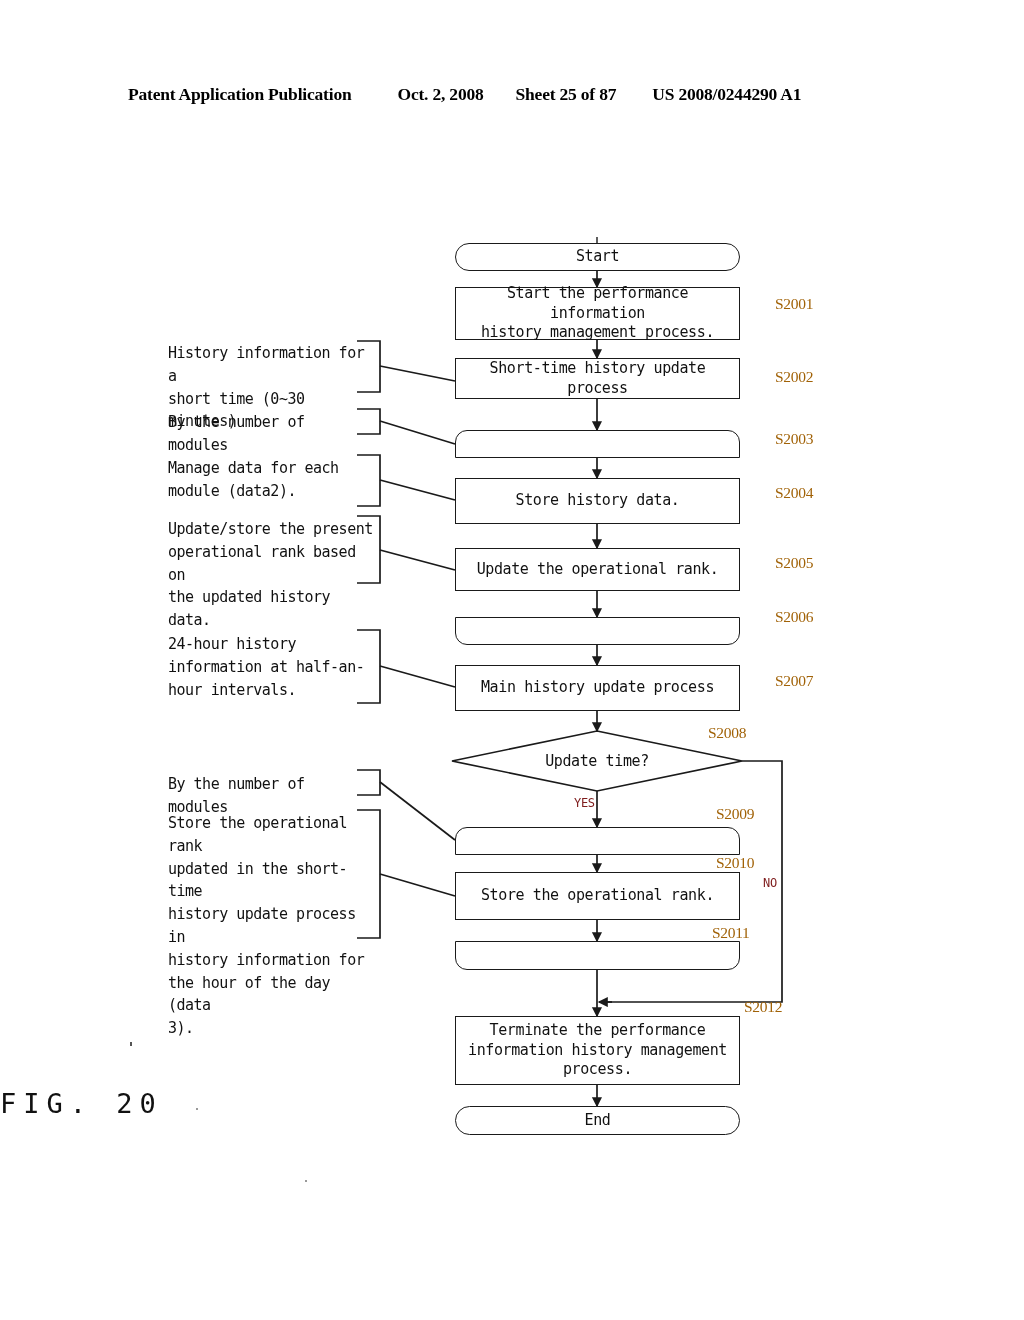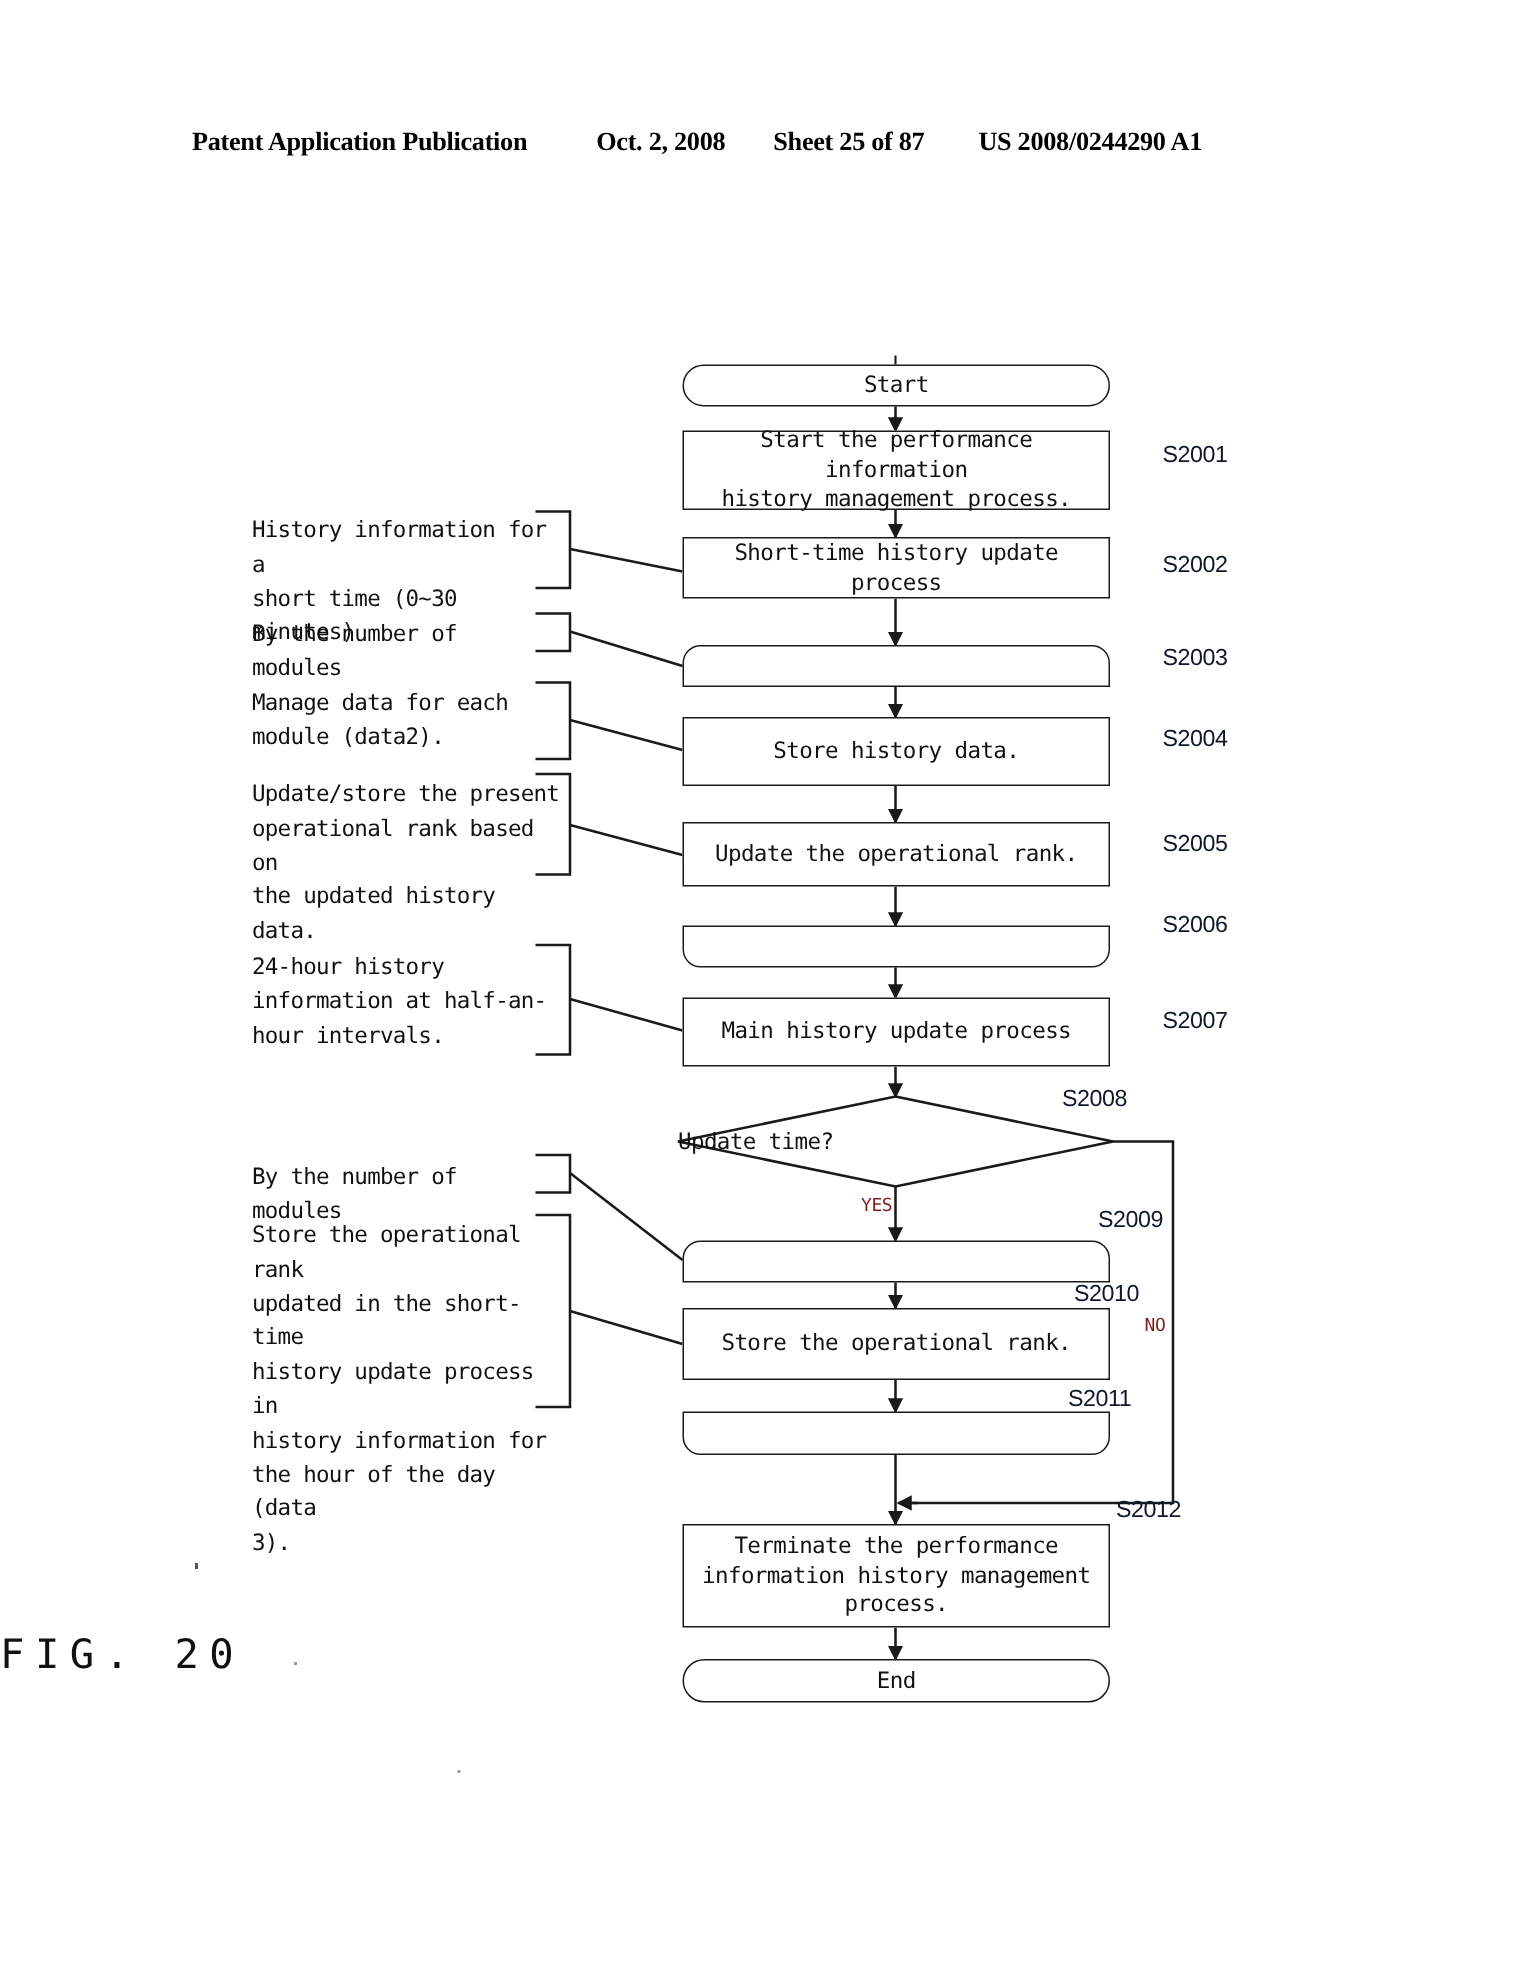--- a/index.html
+++ b/index.html
@@ -82,38 +82,38 @@
   .node.loop-end {
     border-radius: 0 0 12px 12px;
   }
   .node.proc { border-radius: 0; }
 
   
   .diamond-wrap {
     position: absolute;
     display: flex;
     align-items: center;
-    justify-content: flex-start;
+    justify-content: center;
   }
   .diamond-label {
     position: relative;
     z-index: 2;
     font-family: "DejaVu Sans Mono", monospace;
     font-size: 15px;
     letter-spacing: -0.4px;
     color: #111;
   }
 
   
   .step-id {
     position: absolute;
-    font-family: Liberation Sans, sans-serif;
+    font-family: Liberation Serif, serif;
     font-size: 15.5px;
     letter-spacing: -0.3px;
-    color: #0f172a;
+    color: #a16207;
     white-space: nowrap;
   }
 
   
   .branch-label {
     position: absolute;
     font-family: "DejaVu Sans Mono", monospace;
     font-size: 12px;
     letter-spacing: -0.3px;
     color: #7f1d1d;
@@ -261,21 +261,21 @@
   <span class="diamond-label">Update time?</span>
 </div>
 <div class="step-id" style="left:708px; top:724px;">S2008</div>
 
 <div class="branch-label" style="left:574px; top:796px;">YES</div>
 <div class="branch-label" style="left:763px; top:876px;">NO</div>
 
 <div class="node loop-start" style="left:455px; top:827px; width:285px; height:28px;">
   <span></span>
 </div>
-<div class="step-id" style="left:716px; top:805px;margin-left:16px;">S2009</div>
+<div class="step-id" style="left:716px; top:805px;">S2009</div>
 
 <div class="node proc" style="left:455px; top:872px; width:285px; height:48px;">
   <span>Store the operational rank.</span>
 </div>
 <div class="step-id" style="left:716px; top:854px;">S2010</div>
 
 <div class="node loop-end" style="left:455px; top:941px; width:285px; height:29px;">
   <span></span>
 </div>
 <div class="step-id" style="left:712px; top:924px;">S2011</div>

